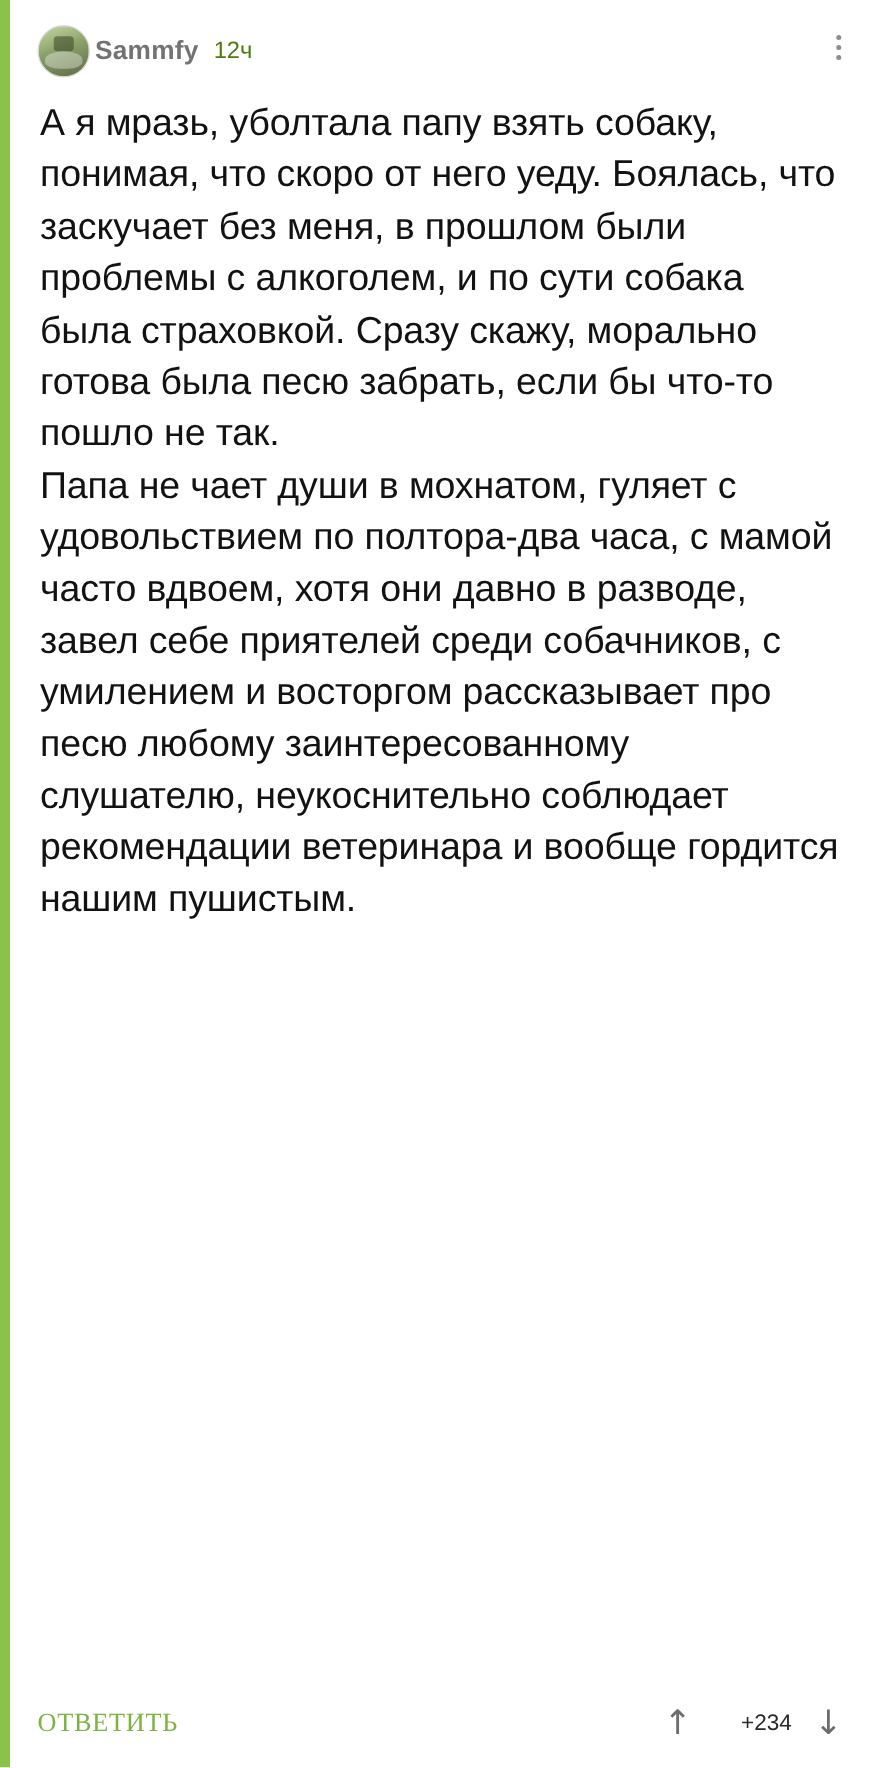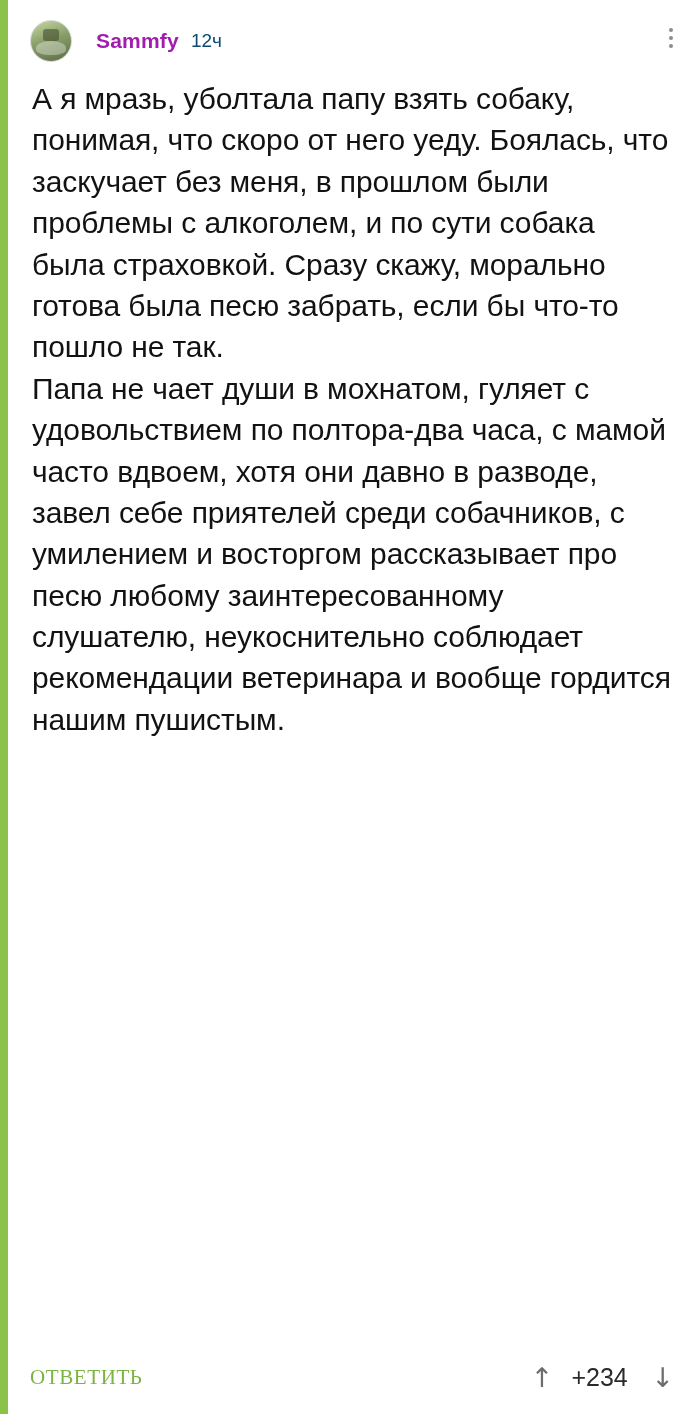--- a/index.html
+++ b/index.html
@@ -71,27 +71,27 @@
     left: 12px;
     top: 8px;
     width: 16px;
     height: 12px;
     border-radius: 3px;
     background: rgba(60,70,40,0.55);
   }
   .author {
     font-size: 21px;
     font-weight: bold;
-    color: #a21caf;
-    margin-left: 24px;
+    color: #737373;
+    margin-left: 4px;
     letter-spacing: 0.2px;
   }
   .timestamp {
     font-size: 19px;
-    color: #0c4a6e;
+    color: #4d7c0f;
     margin-left: 12px;
   }
   .menu-dots {
     position: absolute;
     right: 26px;
     top: 28px;
     width: 6px;
     display: flex;
     flex-direction: column;
     align-items: center;
@@ -145,25 +145,25 @@
     gap: 18px;
   }
   .arrow {
     font-size: 27px;
     color: #6d6d6d;
     line-height: 1;
     cursor: pointer;
     font-family: "DejaVu Sans", sans-serif;
   }
   .score {
-    font-size: 25px;
+    font-size: 18px;
     color: #2a2a2a;
     font-weight: normal;
     min-width: 62px;
-    text-align: left;
+    text-align: right;
   }
 </style>
 </head>
 <body>
 
 <div class="comment">
 
   <div class="accent-bar"></div>
 
   <div class="header">

